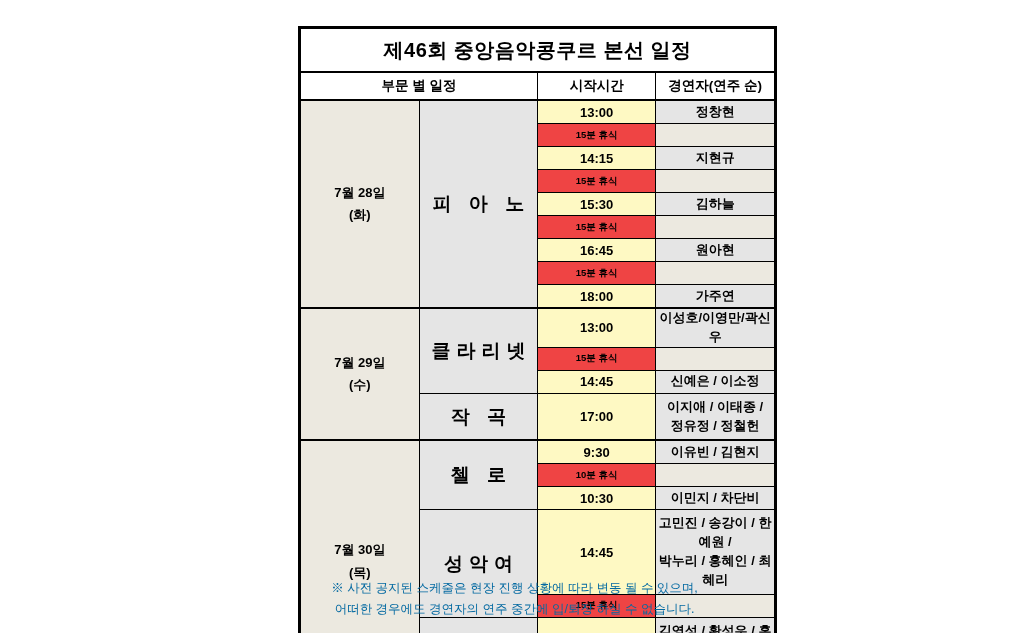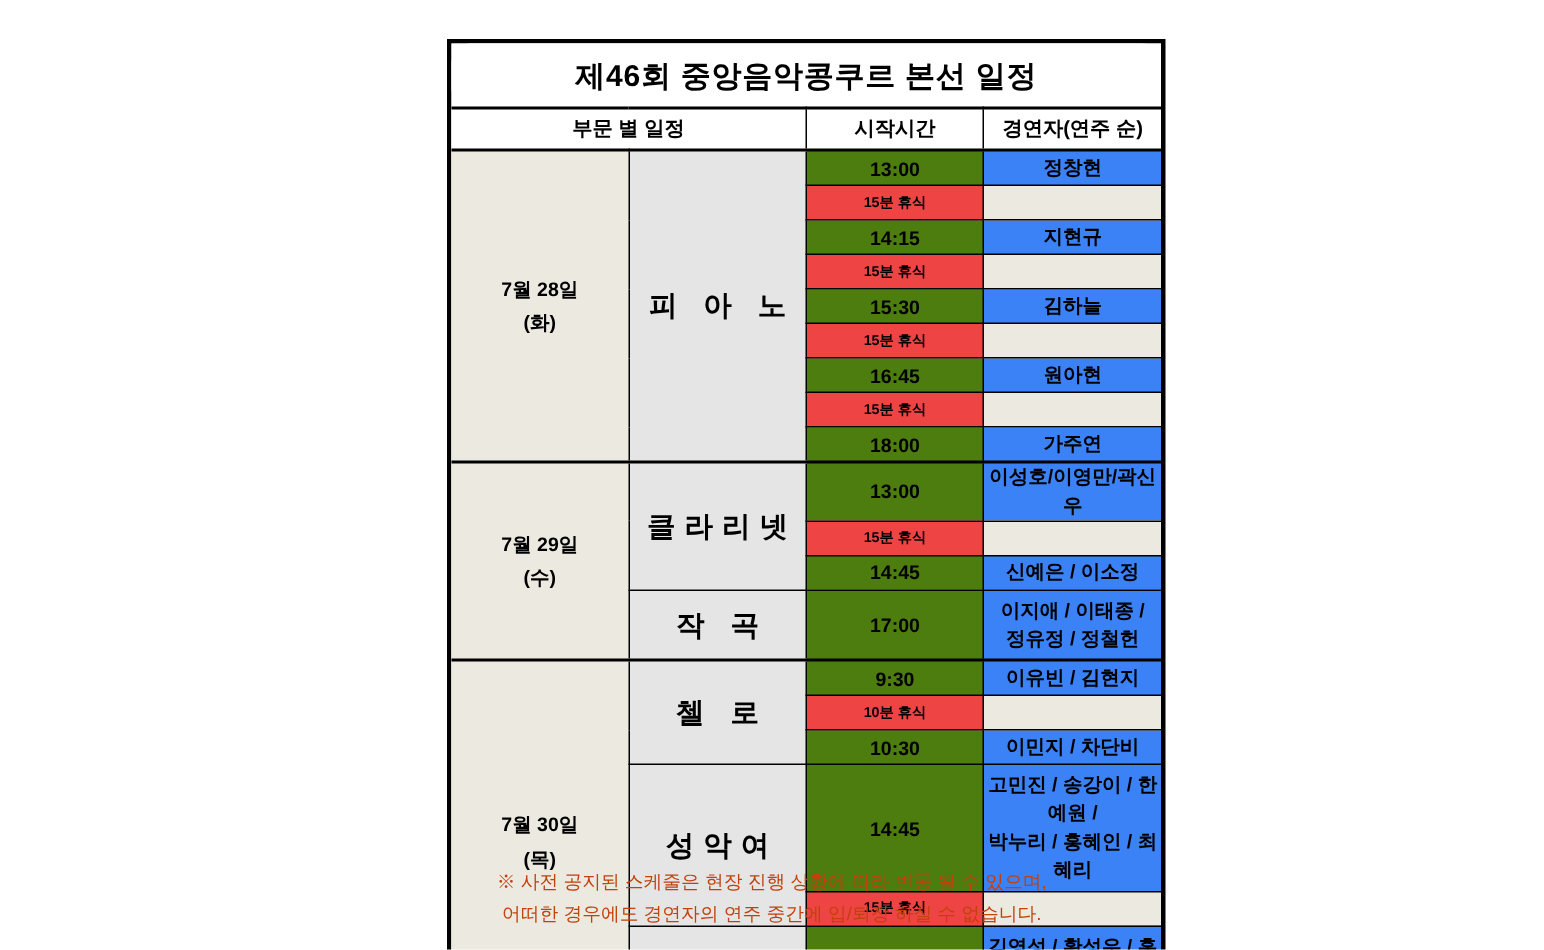--- a/index.html
+++ b/index.html
@@ -41,21 +41,20 @@
   }
   .title-cell {
     height: 42px;
     font-size: 20px;
     letter-spacing: 0.5px;
     background: #ffffff;
     border-left: none !important;
     border-right: none !important;
     border-top: none !important;
     border-bottom: 2px solid #000000 !important;
-    border-radius: 13px;
   }
   .hdr-cell {
     height: 26px;
     font-size: 13.5px;
     background: #ffffff;
     border-bottom: 2px solid #000000 !important;
   }
   .hdr-cell.first { border-left: none !important; }
   .hdr-cell.last { border-right: none !important; }
 
@@ -71,50 +70,50 @@
   .part-cell {
     width: 118px;
     font-size: 19px;
     letter-spacing: 6px;
     background: #e5e5e5;
     text-indent: 6px;
   }
   .time-cell {
     width: 95px;
     font-size: 12.5px;
-    background: #4d7c0f;
+    background: #fef9c3;
   }
   .time-cell.perf { font-size: 13px; height: 22px; }
   .break-cell {
     font-size: 9.5px;
     background: #ef4444;
     height: 14px;
     font-weight: bold;
   }
   .perf-cell {
     font-size: 13px;
-    background: #3b82f6;
+    background: #e5e5e5;
     height: 22px;
     line-height: 1.45;
     border-right: none !important;
   }
   .perf-cell.multi { padding: 4px 0; }
   .perf-cell.empty { background: #ece9e0; }
   .dotted-top { border-top: 1px dotted #555 !important; }
   .thick-top { border-top: 2px solid #000 !important; }
   .last-row td { border-bottom: none !important; }
 
   #footnote {
     position: absolute;
     left: 0;
     top: 578px;
     width: 1029px;
     text-align: center;
     font-size: 12.5px;
-    color: #c2410c;
+    color: #0369a1;
     line-height: 1.65;
   }
 </style>
 </head>
 <body>
 
 <div id="schedule-wrap">
   <table class="schedule">
     <tbody>
       <tr>

